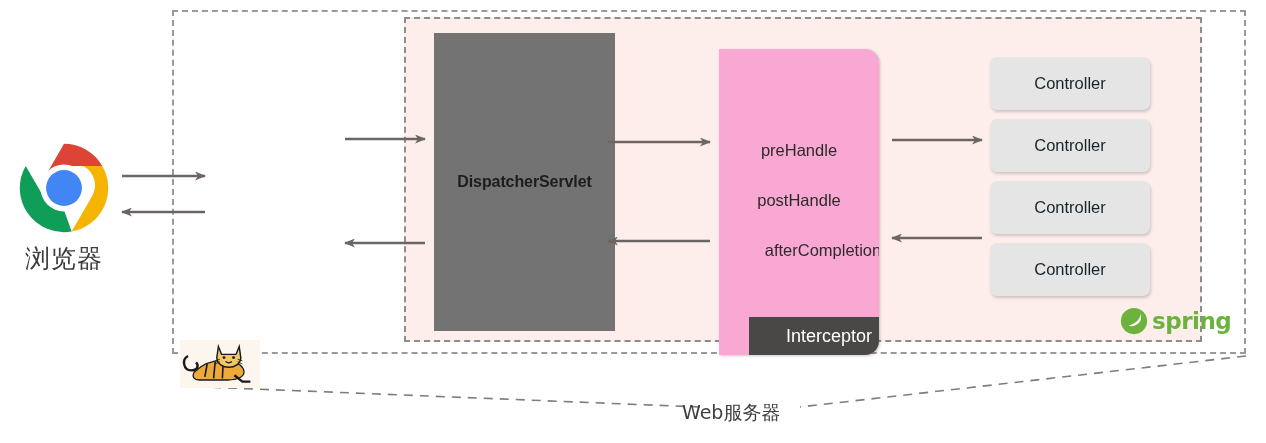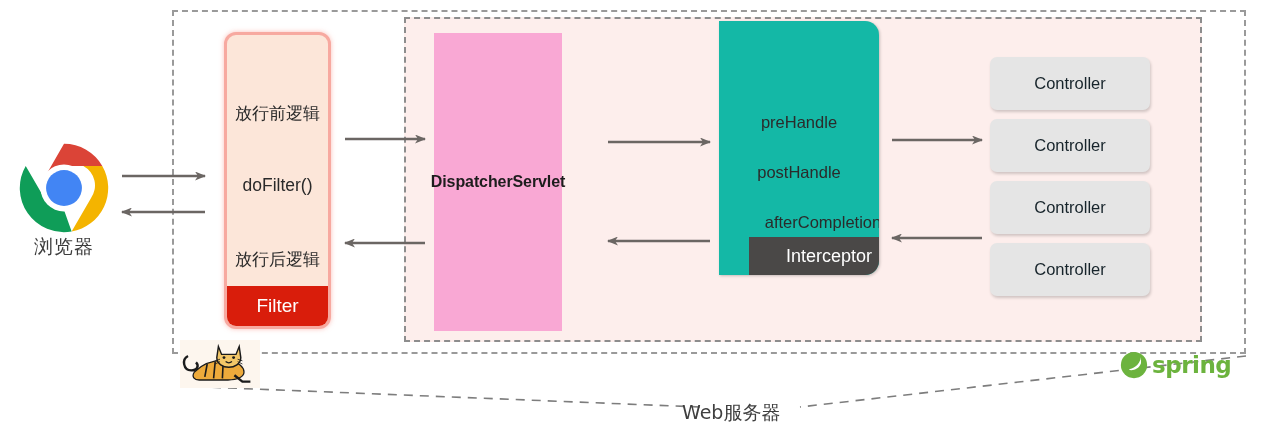--- a/index.html
+++ b/index.html
@@ -30,22 +30,22 @@
     left: 404px; top: 17px;
     width: 798px; height: 325px;
     border: 2px dashed #8d8d8d;
     background: #fdeeec;
   }
 
   
   .browser { position: absolute; left: 14px; top: 142px; width: 100px; text-align: center; }
   .chrome-logo { width: 92px; height: 92px; margin: 0 auto; display: block; }
   .browser-label {
-    margin-top: 0;
-    font-size: 19px; color: #3c3c3c; letter-spacing: 1px;
+    margin-top: 8px;
+    font-size: 25px; color: #3c3c3c; letter-spacing: 1px;
     font-family: "DejaVu Sans", "Liberation Sans", sans-serif;
   }
 
   
   .filter-card {
     position: absolute;
     left: 224px; top: 32px;
     width: 107px; height: 297px;
     background: #fce6d9;
     border: 3px solid #f7a9a0;
@@ -68,35 +68,35 @@
     background: #d91d0b;
     color: #ffffff;
     font-size: 19px;
     display: flex; align-items: center; justify-content: center;
   }
 
   
   .dispatcher {
     position: absolute;
     left: 434px; top: 33px;
-    width: 128px; height: 298px;
-    background: #f9a8d4;
+    width: 181px; height: 298px;
+    background: #737373;
     display: flex; align-items: center; justify-content: center;
   }
   .dispatcher-label {
     font-size: 16px; font-weight: bold; color: #1d1d1d;
     letter-spacing: -0.1px;
   }
 
   
   .interceptor {
     position: absolute;
-    left: 719px; top: 21px;
-    width: 160px; height: 254px;
-    background: #14b8a6;
+    left: 719px; top: 49px;
+    width: 160px; height: 306px;
+    background: #f9a8d4;
     border-radius: 0 14px 14px 0;
     box-shadow: 1px 1px 3px rgba(0,0,0,.22);
     overflow: hidden;
   }
   .ic-line {
     position: absolute; left: 0; width: 100%;
     text-align: center;
     font-size: 16.5px; color: #2b2b2b;
   }
   .ic-1 { top: 92px; }
@@ -125,21 +125,21 @@
   }
   .c0 { top: 57px; }
   .c1 { top: 119px; }
   .c2 { top: 181px; }
   .c3 { top: 243px; }
 
   
   .spring-logo {
     position: absolute;
     left: 1120px; top: 307px;
-    display: flex; align-items: center; gap: 4px; margin-top: 44px;
+    display: flex; align-items: center; gap: 4px;
   }
   .spring-word {
     font-size: 23px; font-weight: bold; color: #6cb33e;
     letter-spacing: -0.5px;
     font-family: "DejaVu Sans", "Liberation Sans", sans-serif;
   }
 
   
   .tomcat {
     position: absolute;
@@ -179,26 +179,20 @@
       <circle cx="50" cy="50" r="48" fill="#ffffff"></circle>
       <path d="M50 2 A48 48 0 0 1 91.6 26 L50 26 A24 24 0 0 0 29.2 38 Z" fill="#DB4437"></path>
       <path d="M91.6 26 A48 48 0 0 1 58.3 97.3 L79.1 61.3 A24 24 0 0 0 71 26 Z" fill="#F4B400"></path>
       <path d="M58.3 97.3 A48 48 0 0 1 8.4 26 L29.2 62 A24 24 0 0 0 50 74 Z" fill="#0F9D58"></path>
       <circle cx="50" cy="50" r="25.5" fill="#ffffff"></circle>
       <circle cx="50" cy="50" r="19.5" fill="#4285F4"></circle>
     </svg>
     <div class="browser-label">浏览器</div>
   </div>
 
-  <div class="filter-card">
-    <div class="filter-line fl-1">放行前逻辑</div>
-    <div class="filter-line fl-2">doFilter()</div>
-    <div class="filter-line fl-3">放行后逻辑</div>
-    <div class="filter-band">Filter</div>
-  </div>
 
   <div class="dispatcher">
     <span class="dispatcher-label">DispatcherServlet</span>
   </div>
 
   <div class="interceptor">
     <div class="ic-line ic-1">preHandle</div>
     <div class="ic-line ic-2">postHandle</div>
     <div class="ic-line ic-3">afterCompletion</div>
     <div class="interceptor-band">Interceptor</div>

